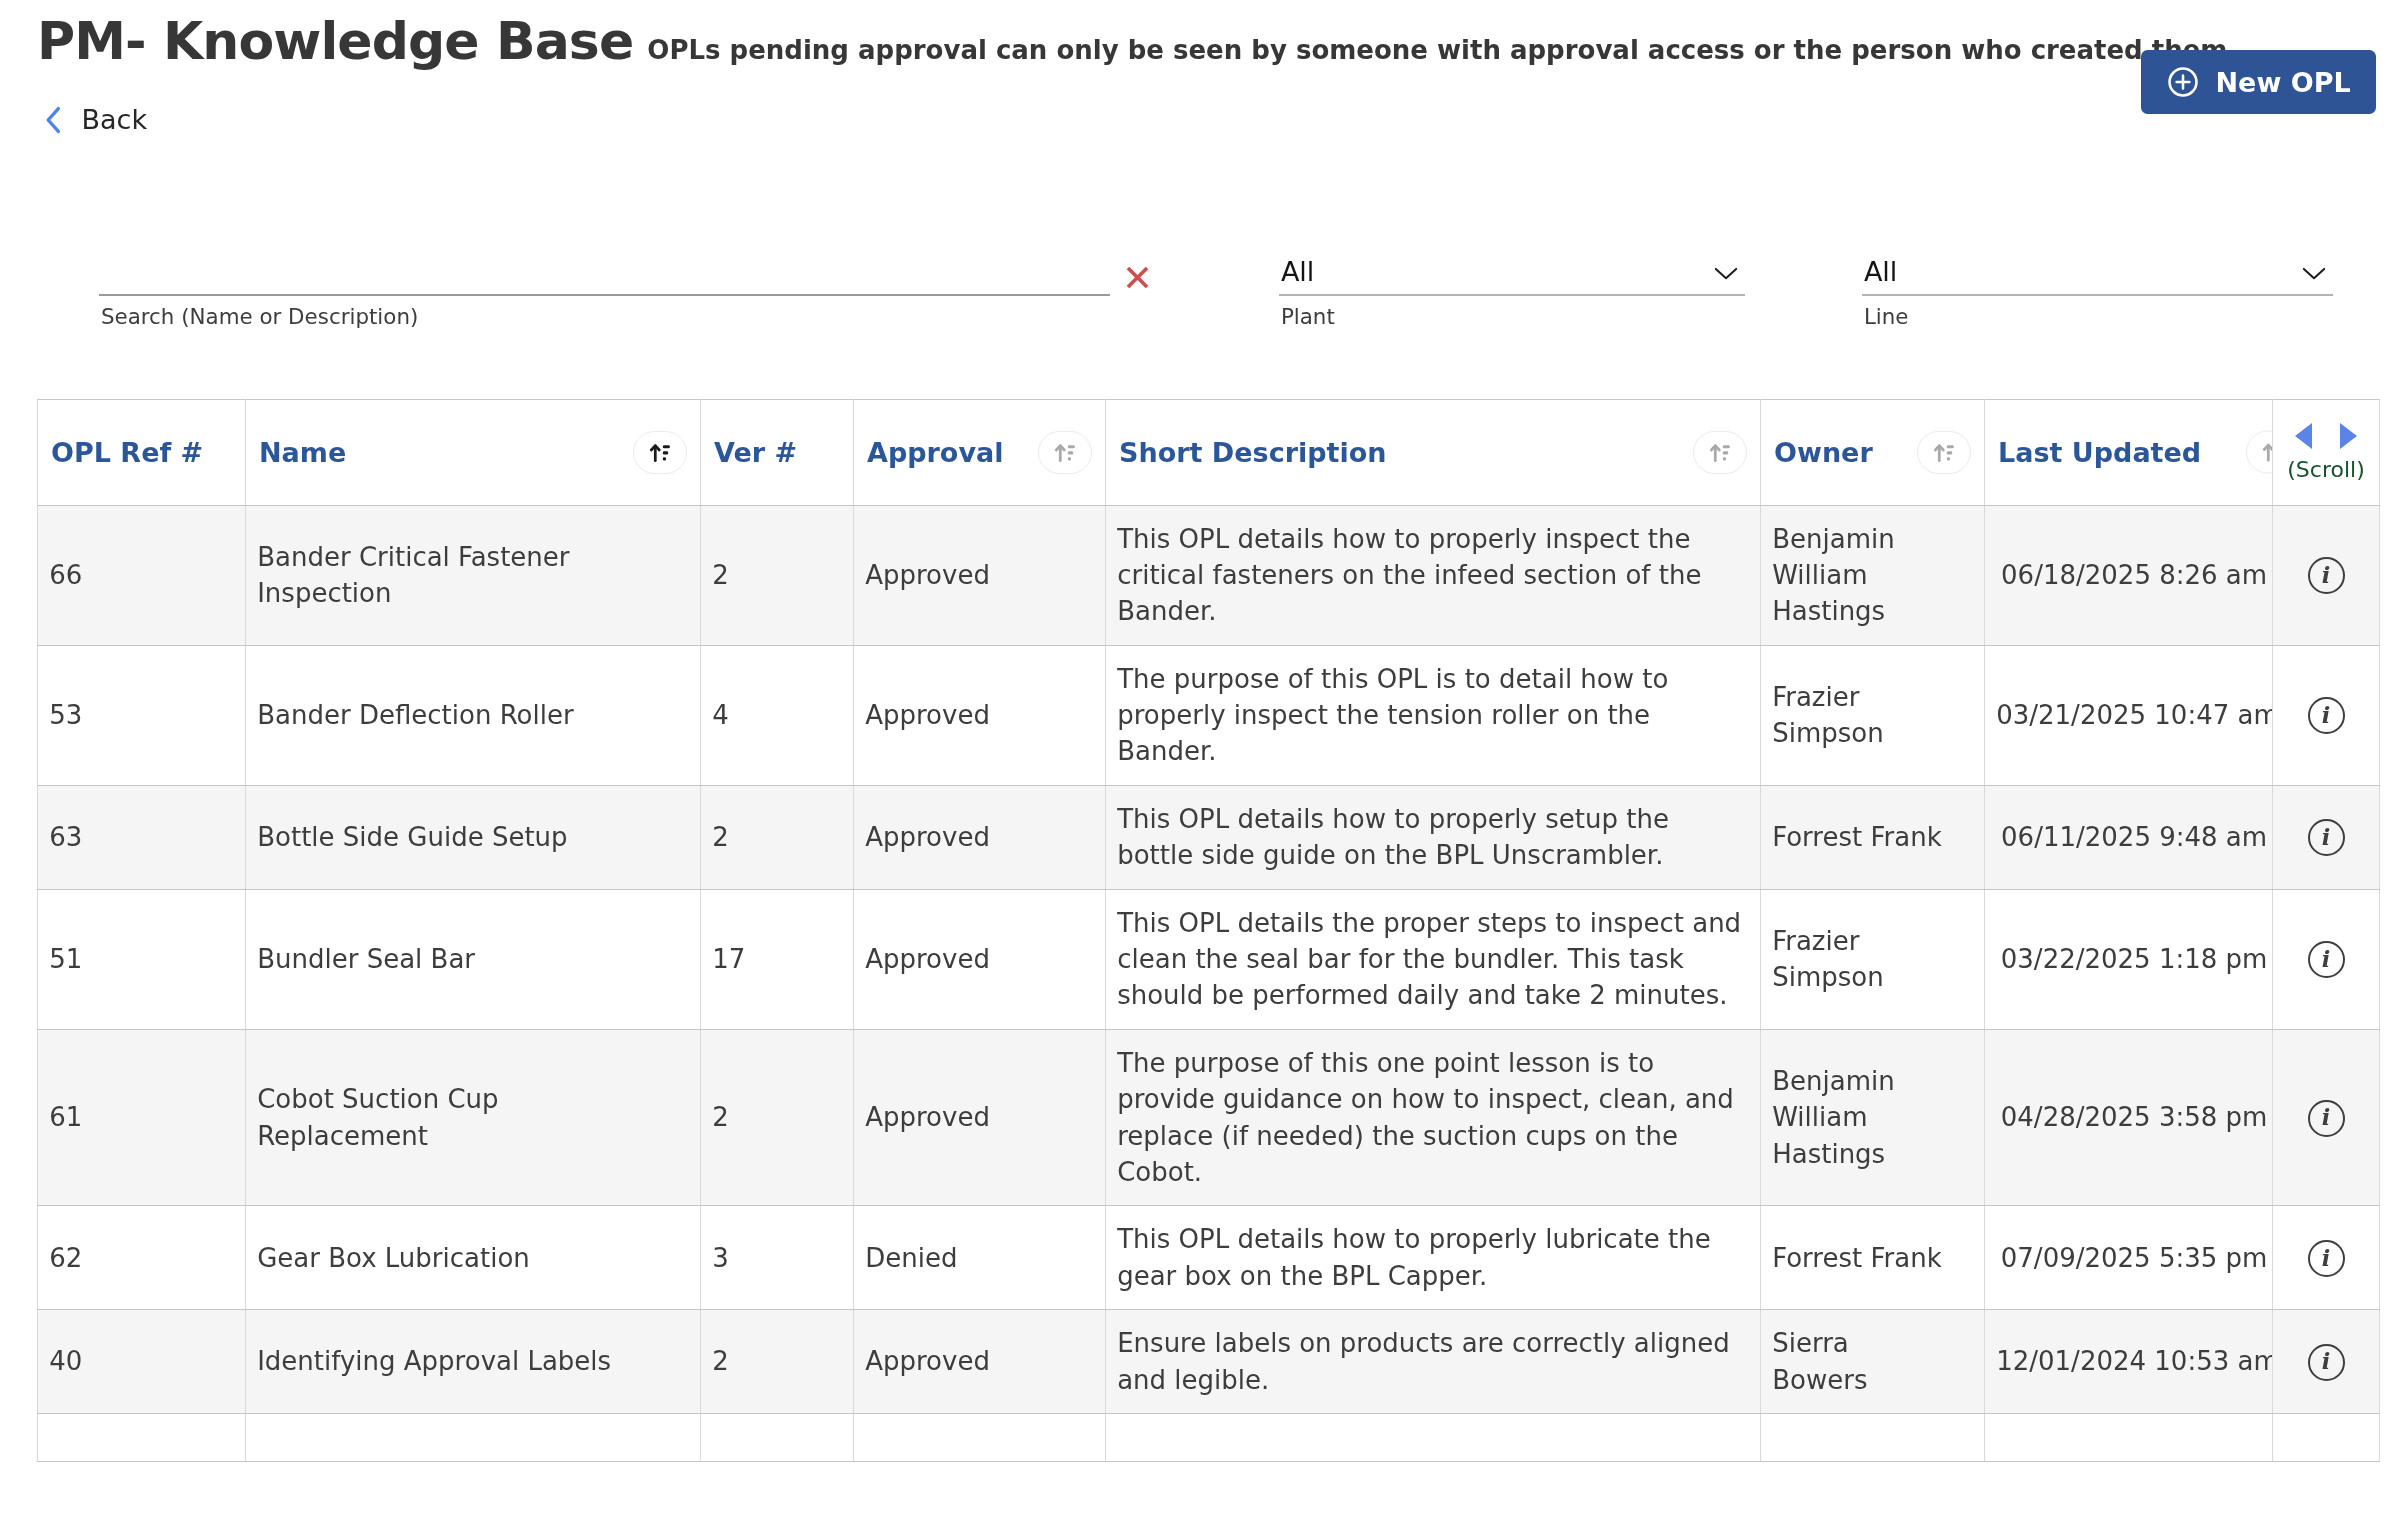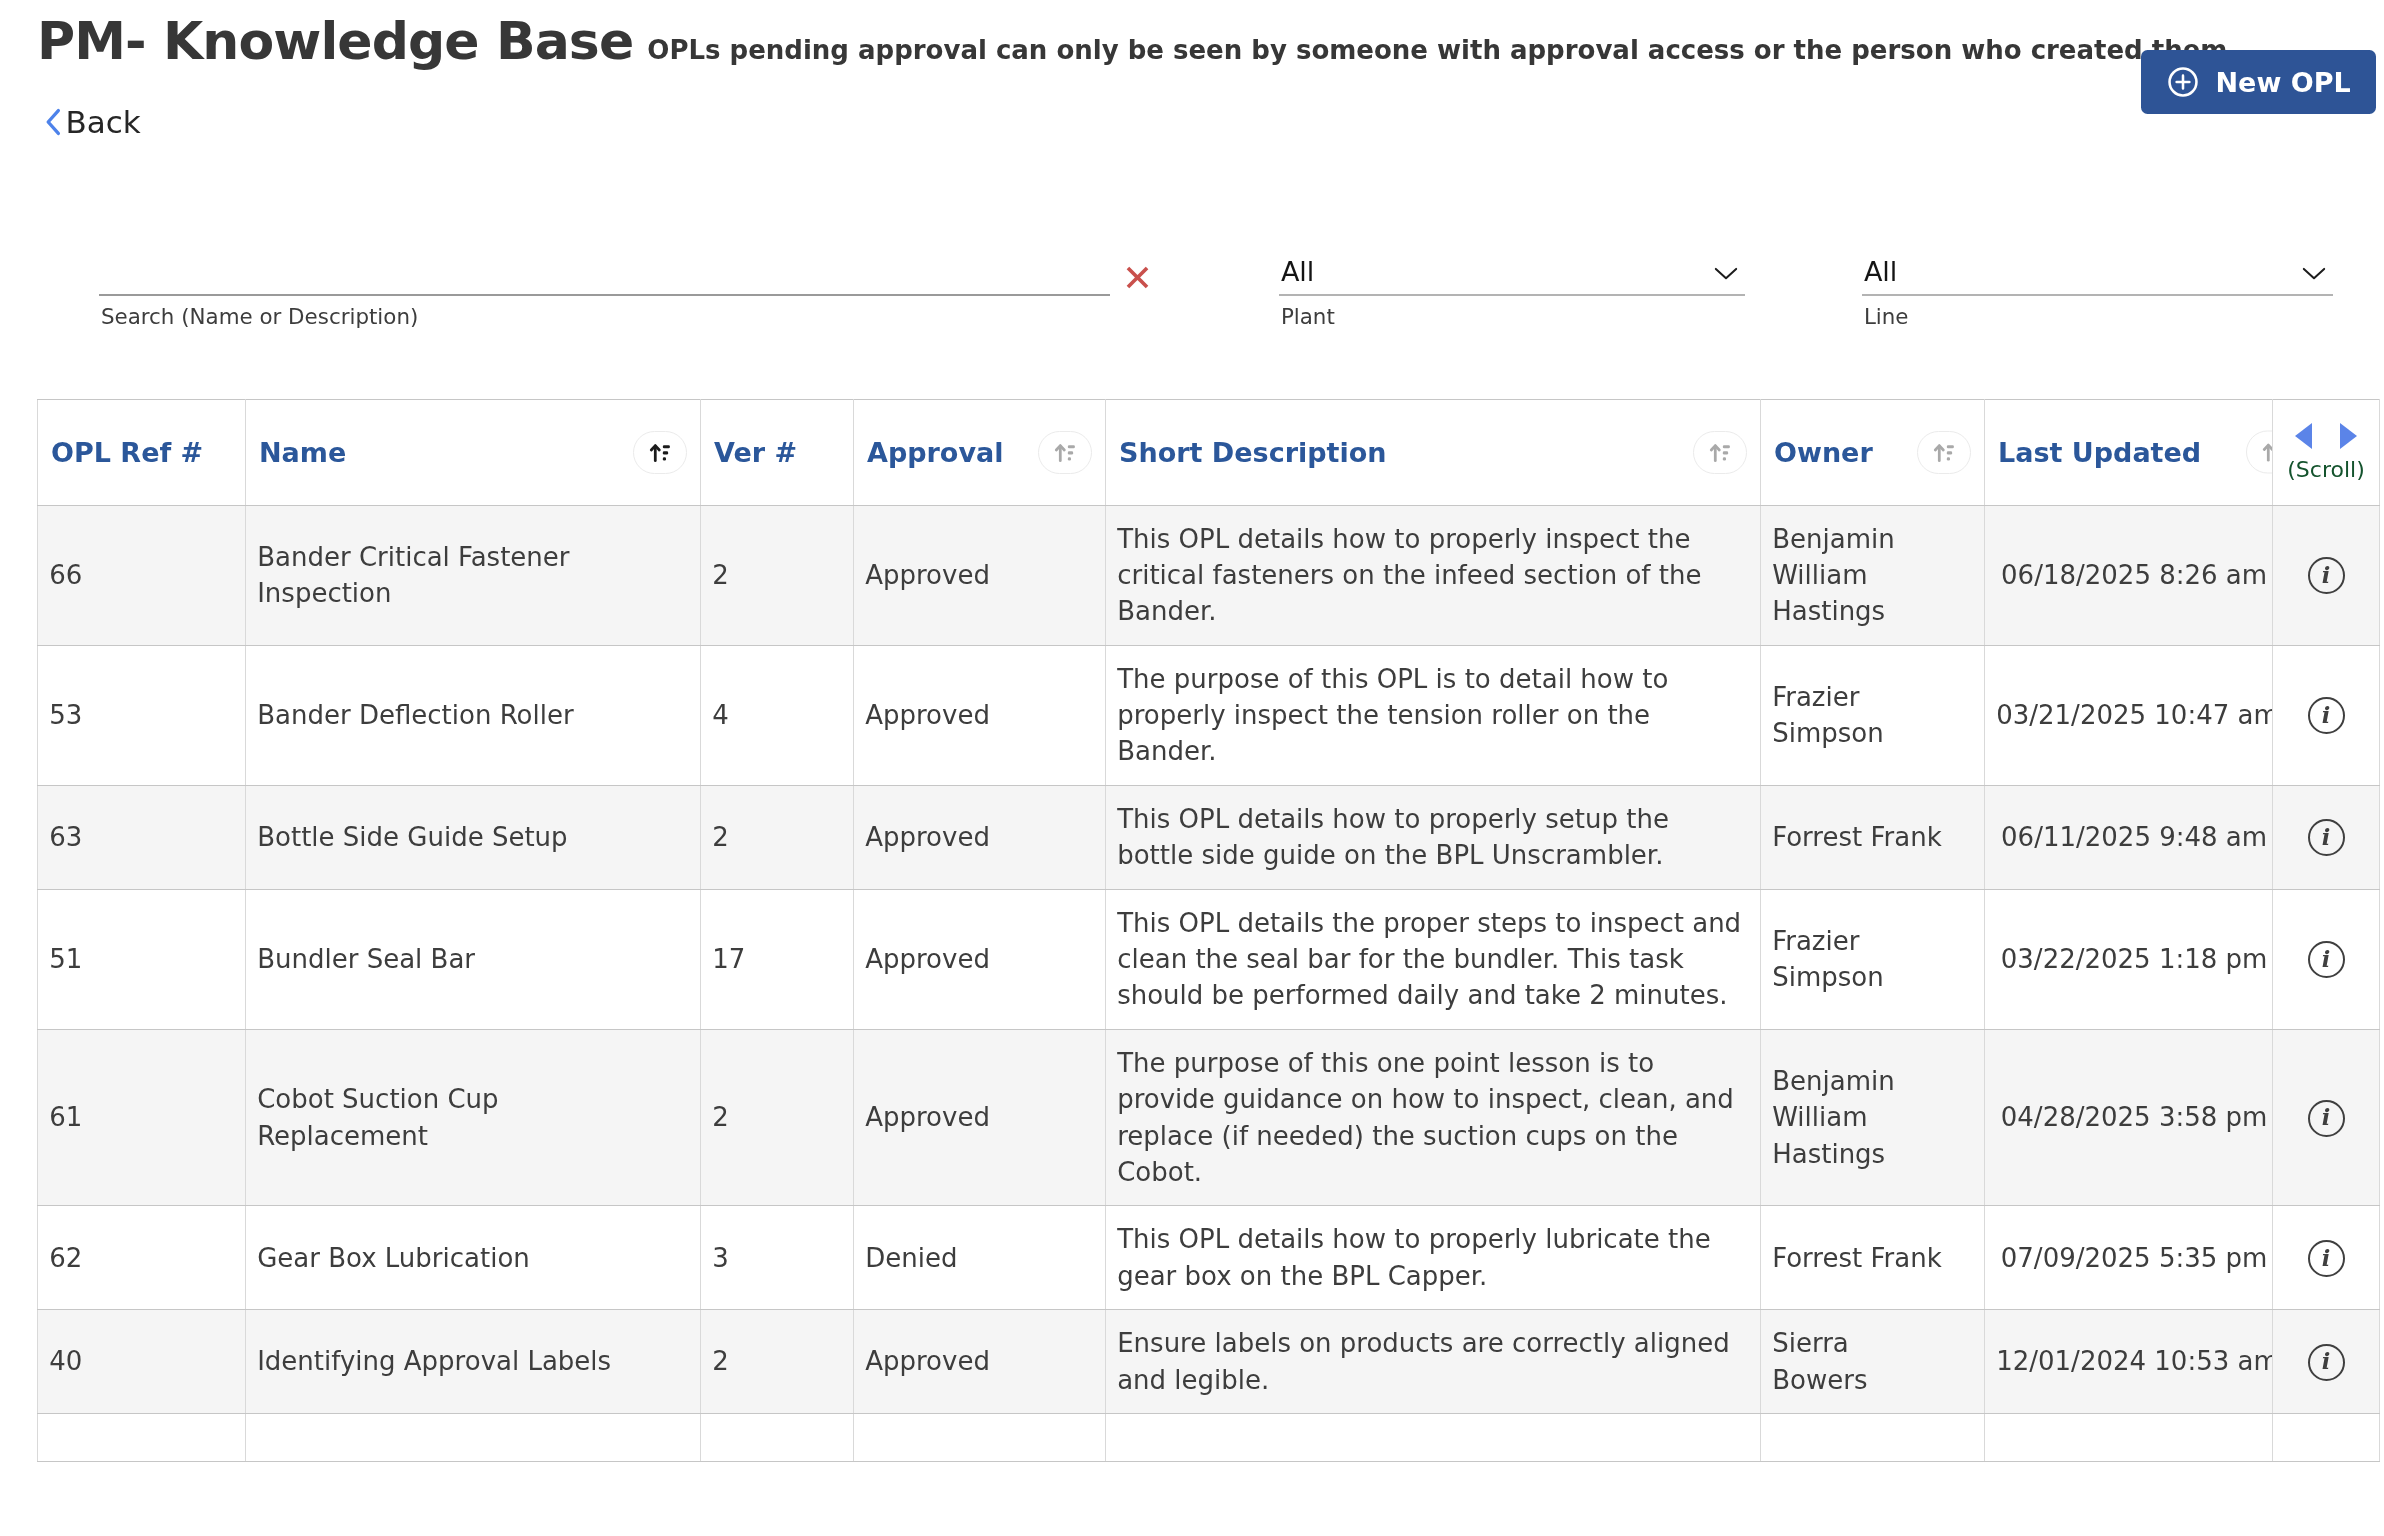--- a/index.html
+++ b/index.html
@@ -15,22 +15,22 @@
   .app-title { font-size:52px; font-weight:600; color:#373737; letter-spacing:-0.9px; margin:0; }
   .app-subtitle { font-size:26px; font-weight:600; color:#373737; }
 
   .new-opl-btn {
     position:absolute; top:50px; right:9.3px; height:64px;
     display:flex; align-items:center; gap:16px; padding:8px 25px;
     background:#2e5496; color:#fff; border:none; border-radius:6.5px;
     font-family:inherit; font-size:27px; font-weight:600; cursor:pointer;
   }
 
-  .back-link { position:absolute; left:43px; top:104px; display:flex; align-items:center; gap:2px;
-    font-size:31px; color:#262626; cursor:pointer; }
+  .back-link { position:absolute; left:43px; top:104px; display:flex; align-items:center; gap:18px;
+    font-size:27px; color:#262626; cursor:pointer; }
 
   
   .filters { position:absolute; left:0; top:238px; width:100%; height:112px; }
   .search-block { position:absolute; left:99px; width:1011px; }
   .search-input {
     width:100%; height:58px; border:none; border-bottom:2.8px solid #9a9a9a;
     background:transparent; outline:none; font-family:inherit; font-size:26px; color:#222; padding:0;
   }
   .field-label { font-size:21.4px; color:#3d3d3d; margin-top:8.4px; padding-left:1.9px; }
   .clear-x {

